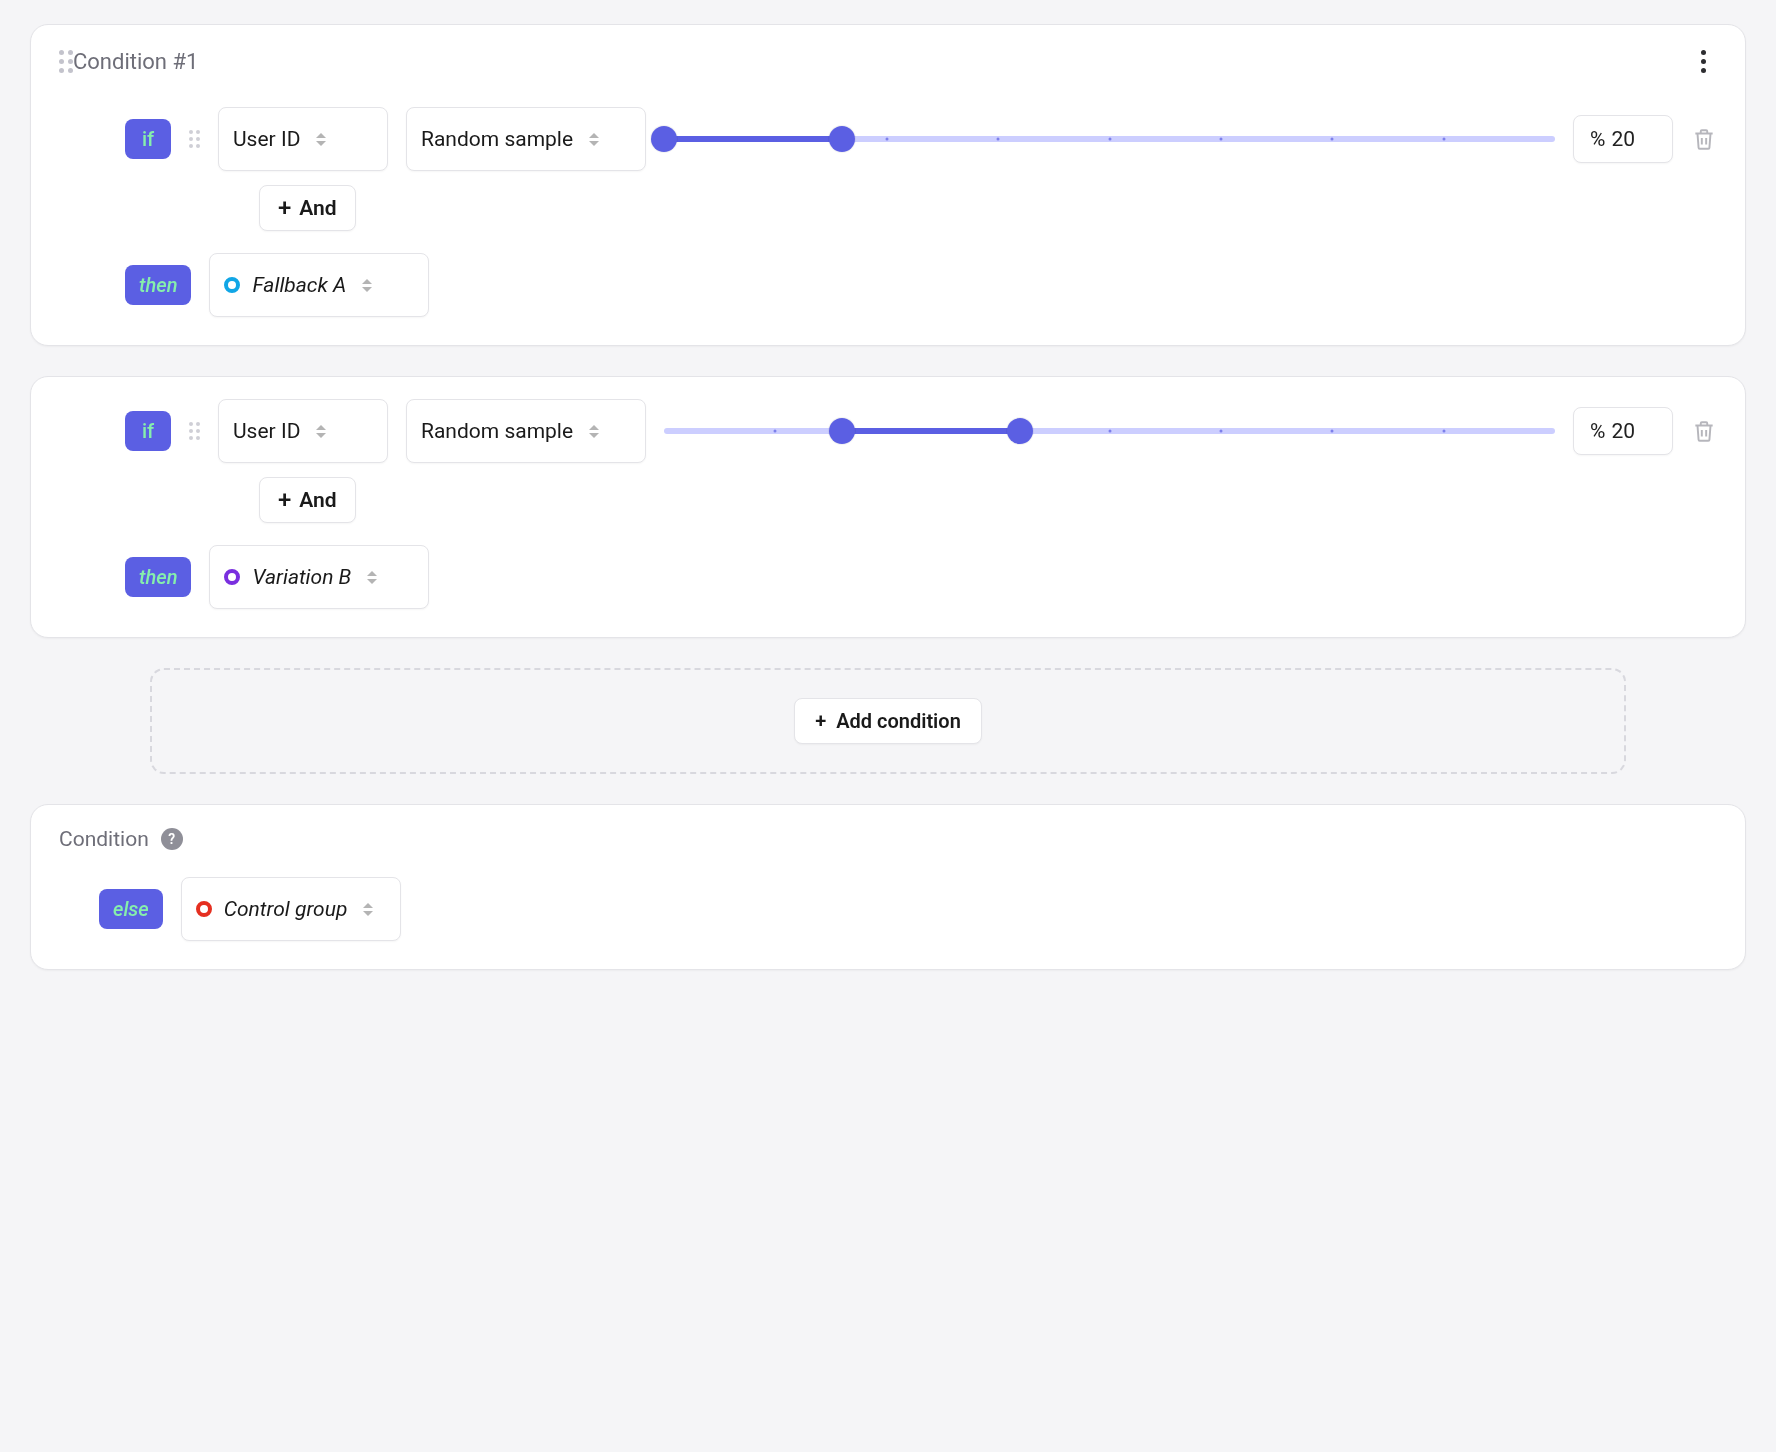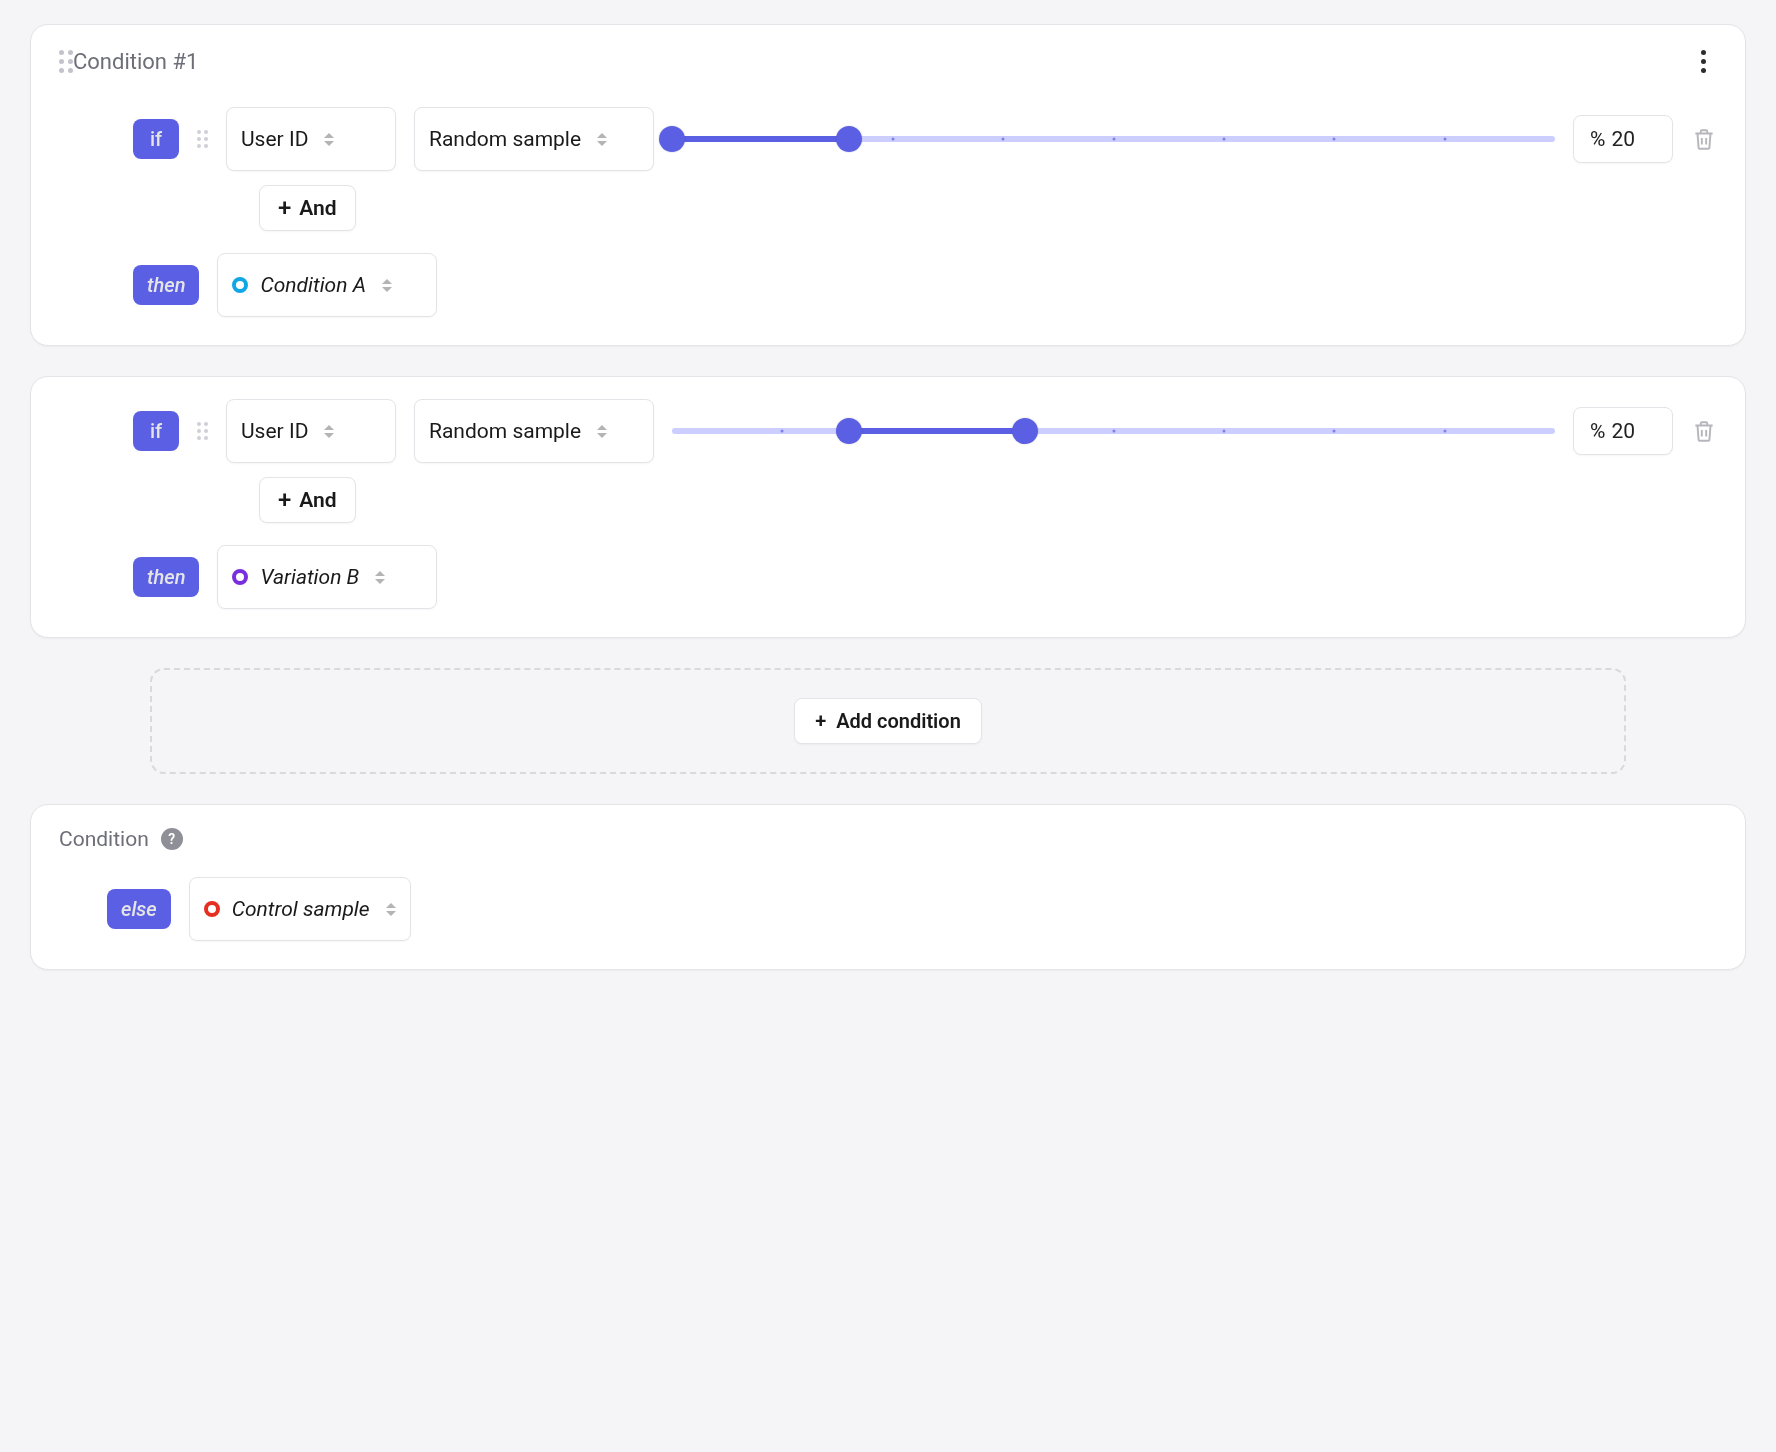--- a/index.html
+++ b/index.html
@@ -58,30 +58,29 @@
   .rule-row{
     display:flex;
     align-items:center;
     gap:18px;
     padding-left:66px;
     margin-bottom:14px;
     flex-wrap:wrap;
   }
   .pill{
     background:var(--accent);
-    color:#e5e5e5;
+    color:#86efac;
     font-size:20px;
     font-weight:500;
     border-radius:8px;
     padding:6px 14px;
     min-width:46px;
     text-align:center;
     display:inline-flex;align-items:center;justify-content:center;
     height:40px;
-    margin-left:8px;
   }
   .mini-drag{
     display:grid;
     grid-template-columns:repeat(2,4px);
     grid-template-rows:repeat(3,4px);
     gap:3px;
     cursor:grab;
   }
   .mini-drag span{width:4px;height:4px;border-radius:50%;background:#cfcfd6;}
   .select{
@@ -282,21 +281,21 @@
 
   <div class="add-and">
     <span class="plus">+</span>
     <span>And</span>
   </div>
 
   <div class="then-row">
     <div class="pill">then</div>
     <div class="select lg">
       <span class="variation-dot" style="border:4px solid #11a6e6"></span>
-      <span class="label">Condition A</span>
+      <span class="label">Fallback A</span>
       <span class="chevrons"></span>
     </div>
   </div>
 </div>
 
 <div class="card">
 
   <div class="rule-row">
     <div class="pill">if</div>
     <div class="mini-drag">
@@ -362,17 +361,17 @@
 
 <div class="card">
   <div class="fallback-header">
     <span>Condition</span>
     <span class="help-circle">?</span>
   </div>
   <div class="then-row" style="padding-left:40px">
     <div class="pill">else</div>
     <div class="select lg">
       <span class="variation-dot" style="border:4px solid #e52f20"></span>
-      <span class="label">Control sample</span>
+      <span class="label">Control group</span>
       <span class="chevrons"></span>
     </div>
   </div>
 </div>
 
 </body></html>

